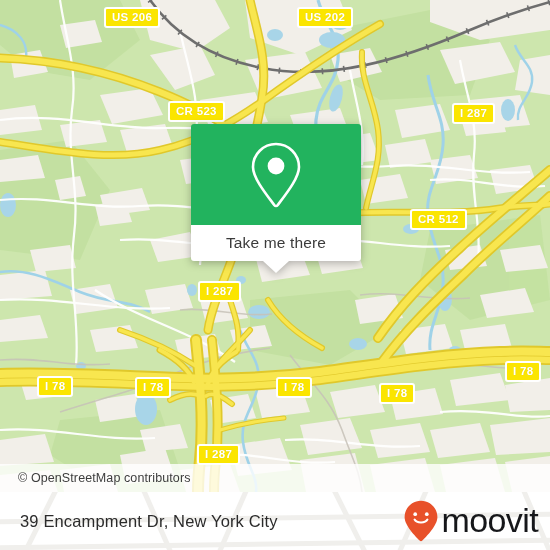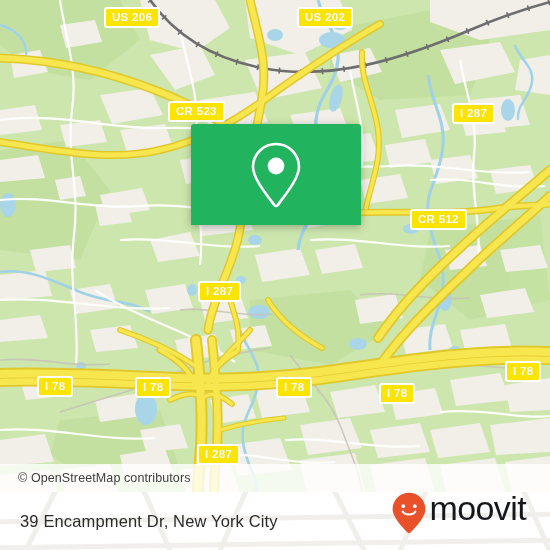--- a/index.html
+++ b/index.html
@@ -107,25 +107,25 @@
     height: 58px;
     display: flex;
     align-items: center;
     font-size: 16.5px;
     color: #2b2b2b;
     letter-spacing: 0.15px;
     z-index: 2;
   }
   #footer-logo {
     position: absolute;
-    right: 24px;
+    right: 12px;
     top: 0;
     height: 58px;
     display: flex;
-    align-items: flex-start;
+    align-items: center;
     gap: 3px;
     z-index: 2;
   }
   #moovit-word {
     font-size: 34px;
     color: #16171a;
     letter-spacing: -0.6px;
     font-weight: 400;
     line-height: 1;
     position: relative;
@@ -368,20 +368,24 @@
       <span>© OpenStreetMap contributors</span>
     </div>
 
     <div id="callout">
       <div id="callout-green">
         <svg id="pin-icon" width="56" height="70" viewBox="0 0 56 70">
           <path d="M28 4 C15.3 4 5 14.3 5 27 C5 38 18 54 26.4 65.2 C27.2 66.3 28.8 66.3 29.6 65.2 C38 54 51 38 51 27 C51 14.3 40.7 4 28 4 Z" fill="none" stroke="#ffffff" stroke-width="2.6" stroke-linejoin="round"></path>
           <circle cx="28" cy="26" r="8.4" fill="#ffffff"></circle>
         </svg>
       </div>
+      <div id="callout-white">
+        <span id="callout-label">Take me there</span>
+        <div id="callout-tail"></div>
+      </div>
     </div>
   </div>
 
   <div id="footer">
     <svg id="footer-bg" width="550" height="58" viewBox="0 0 550 58">
       <rect x="0" y="0" width="550" height="58" fill="#ffffff"></rect>
       <g stroke="#f0efec" fill="none" stroke-width="5">
         <path d="M60,-10 L20,70"></path>
         <path d="M140,-10 L175,70"></path>
         <path d="M250,-10 L215,70"></path>

